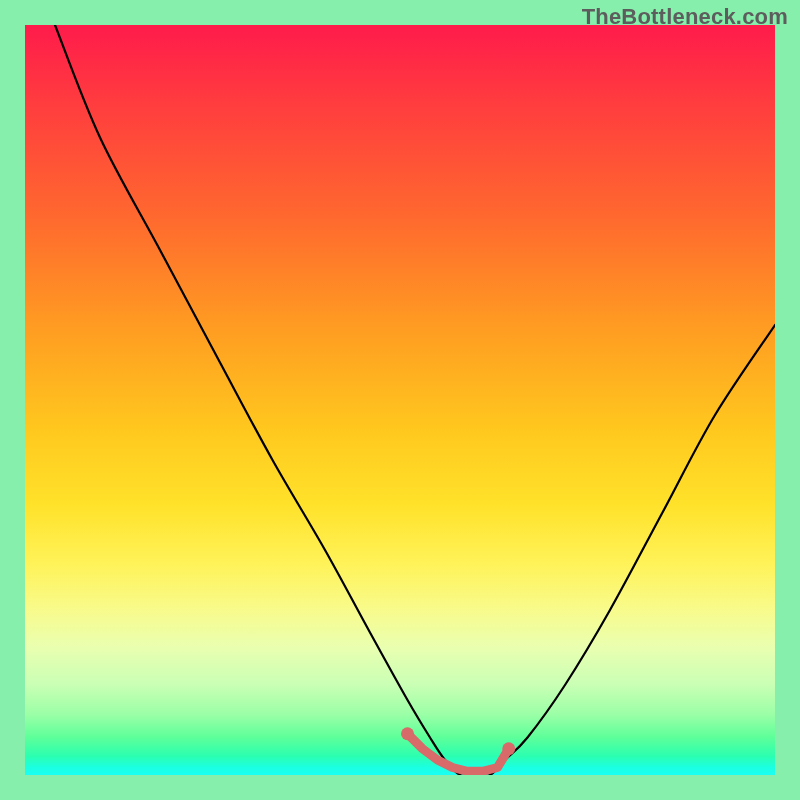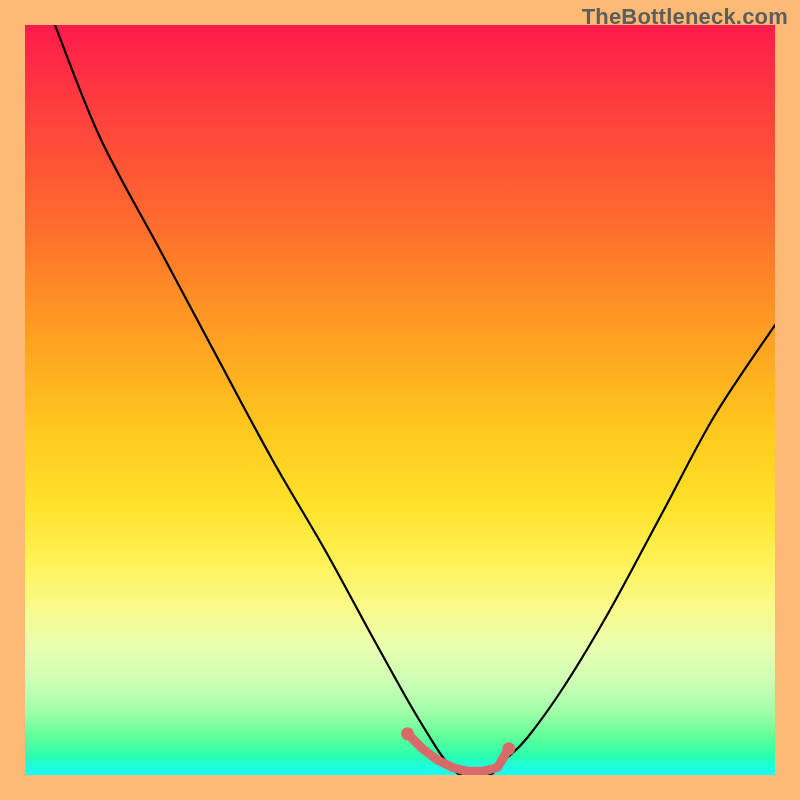--- a/index.html
+++ b/index.html
@@ -8,21 +8,21 @@
     width: 800px;
     height: 800px;
     background: #000;
     overflow: hidden;
     font-family: Arial, Helvetica, sans-serif;
   }
   .frame {
     position: relative;
     width: 800px;
     height: 800px;
-    background: #fdba74;
+    background: #86efac;
   }
   .watermark {
     position: absolute;
     top: 4px;
     right: 12px;
     font-size: 22px;
     font-weight: 600;
     color: #5d5d5d;
     letter-spacing: 0.2px;
   }

